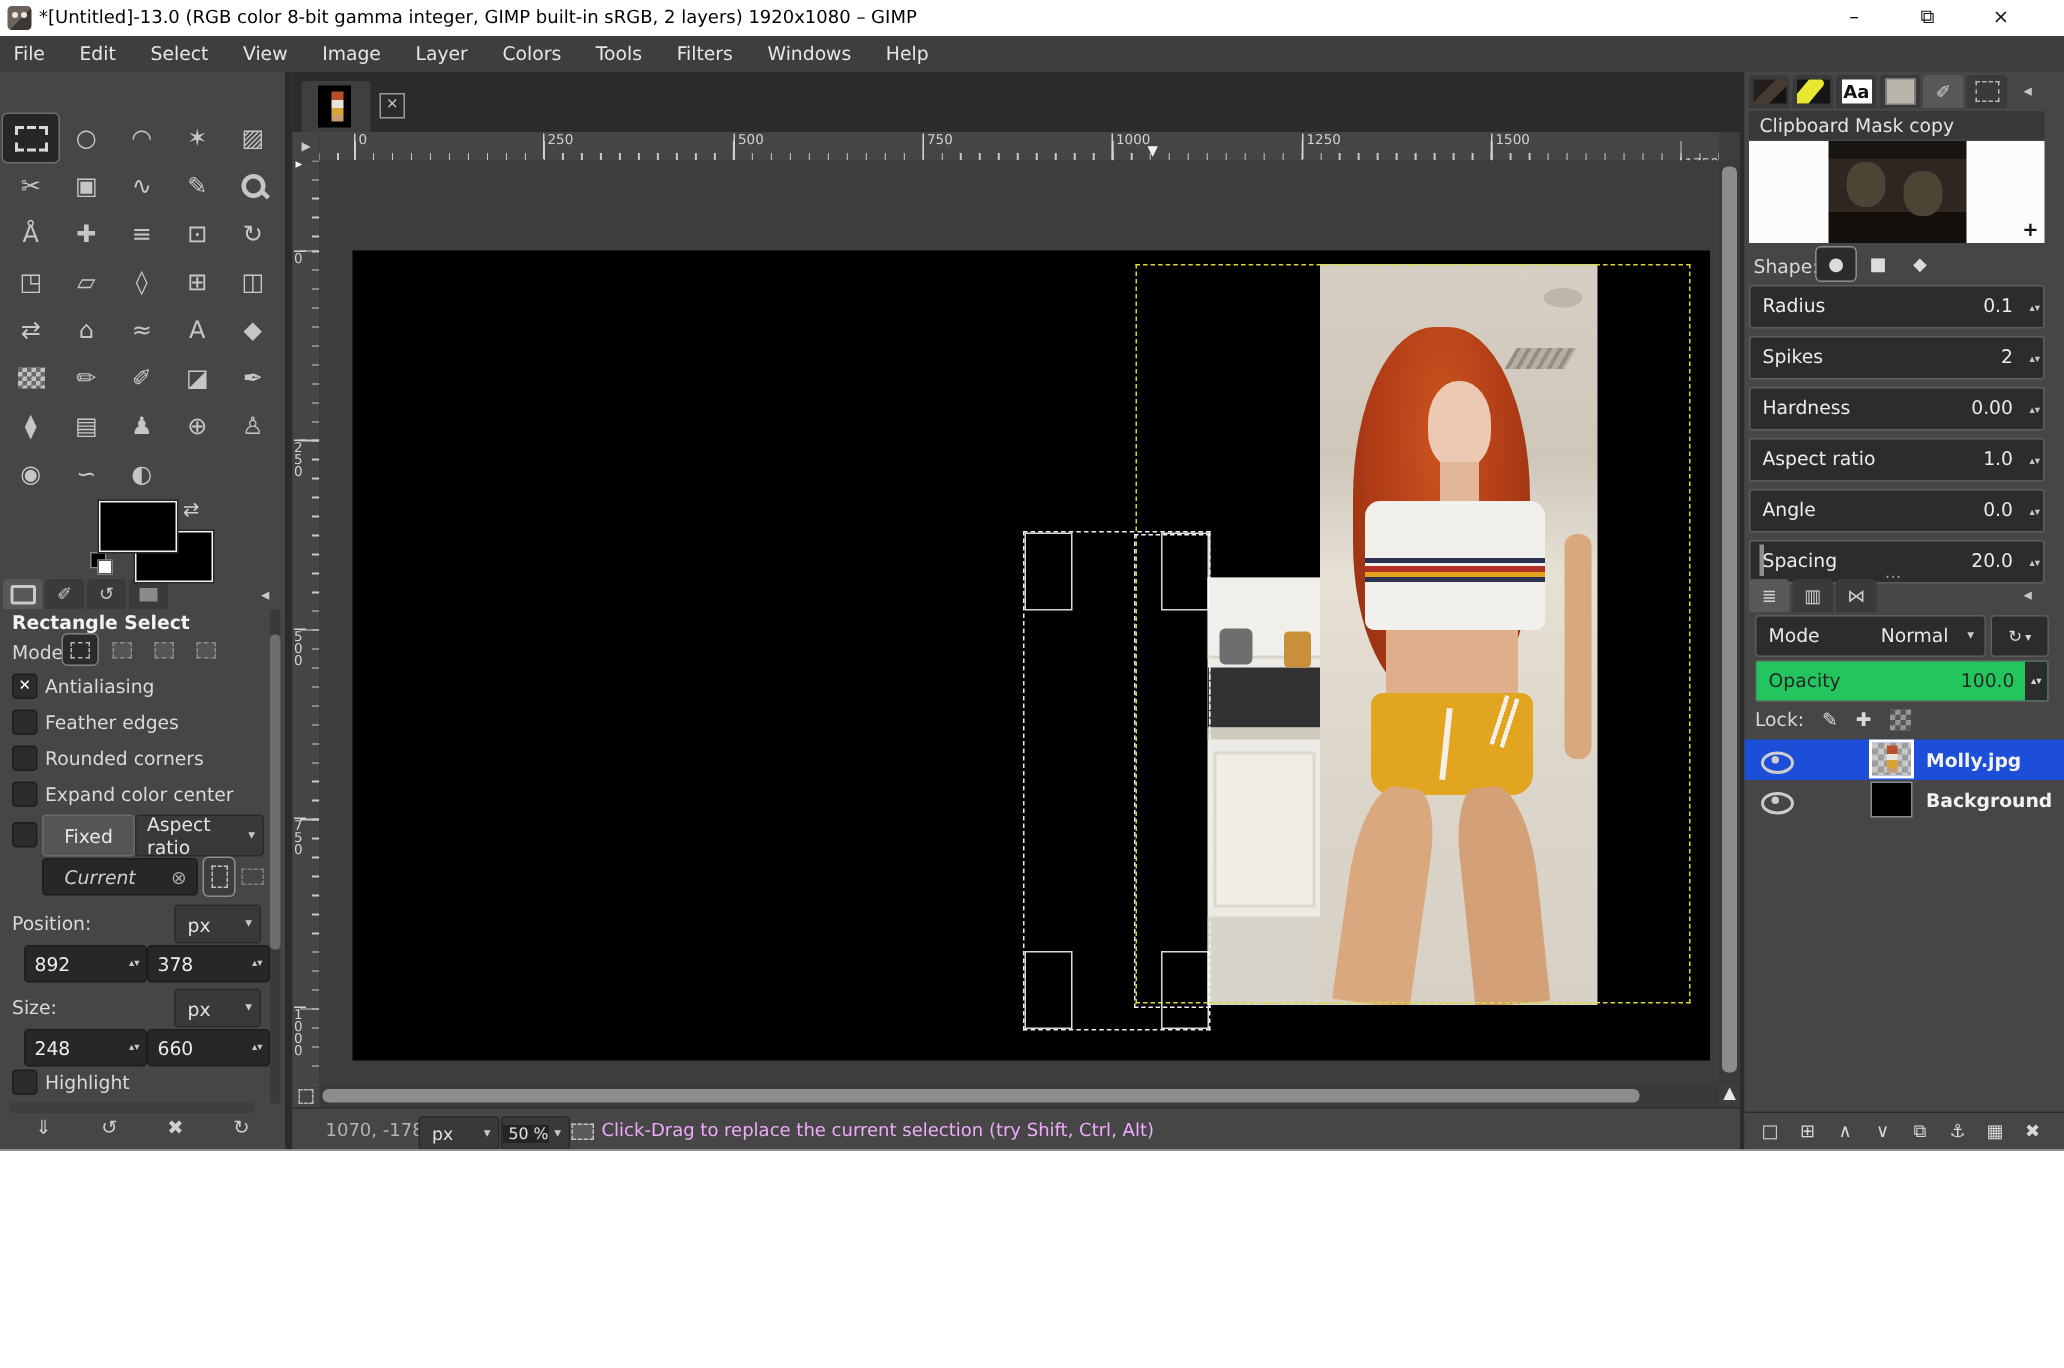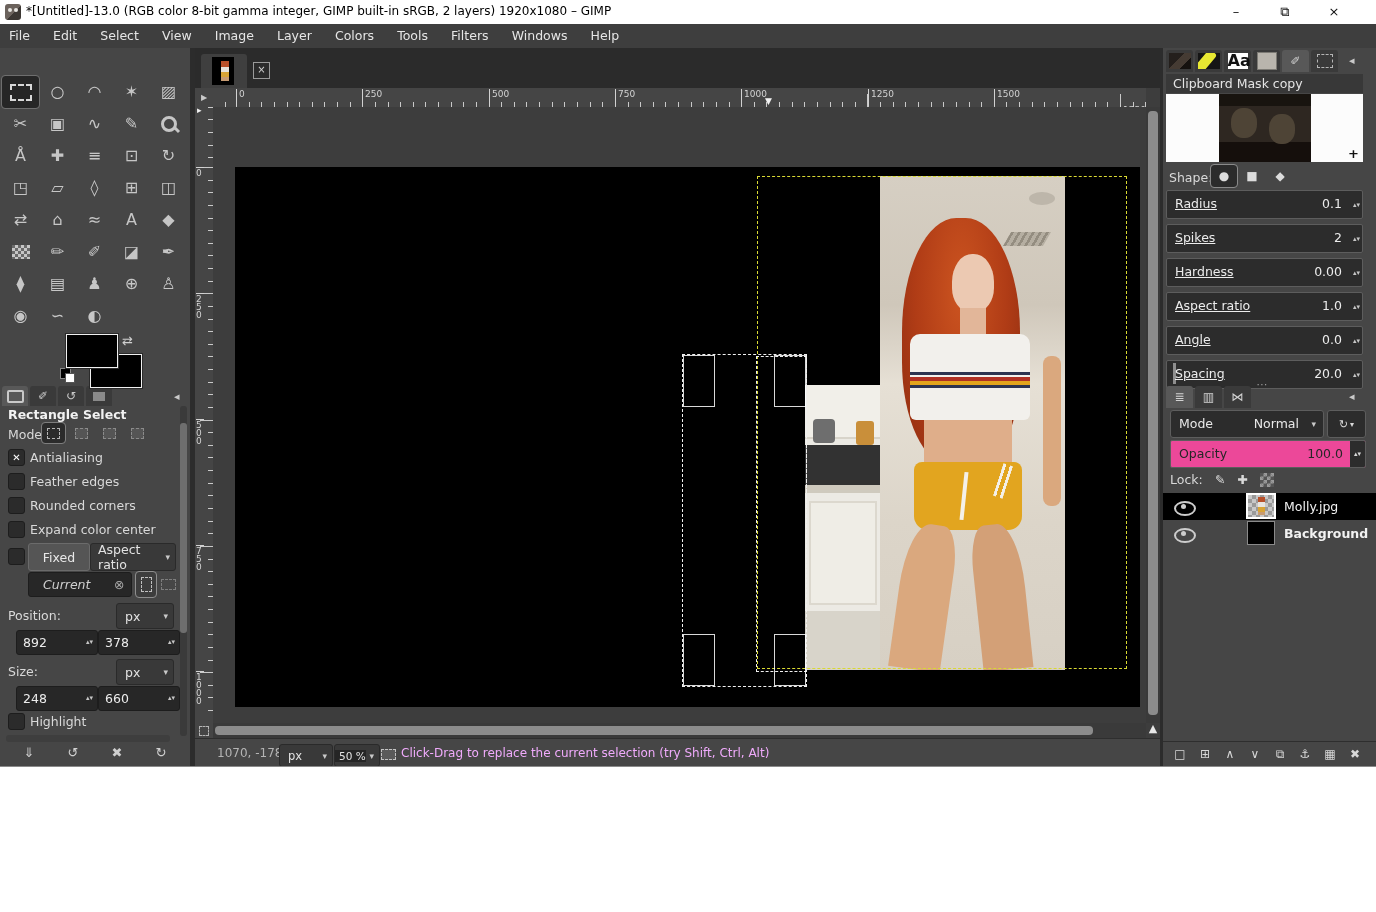--- a/index.html
+++ b/index.html
@@ -121,46 +121,46 @@
   .st-msg{position:absolute;left:206px;top:7px;color:#f0abfc;white-space:nowrap;}
   .st-ico{position:absolute;left:186px;top:10px;width:13px;height:9px;border:1px dashed #c2c2c2;background:#5a5a5a;}
   
   .dockdiv-r{left:1160px;top:48px;width:3px;height:718px;background:#2c2c2c;}
   .rightdock{left:1163px;top:48px;width:213px;height:718px;background:#464646;}
   .rtab{width:27px;height:22px;display:flex;align-items:center;justify-content:center;background:#3a3a3a;border-radius:3px 3px 0 0;color:#d2d2d2;font-size:12px;}
   .rtab.active{background:#585858;}
   .ico-clipthumb{width:22px;height:16px;background:linear-gradient(135deg,#241f1c 0 40%,#453b33 40% 70%,#16120f 70%);}
   .ico-yellowpen{width:22px;height:16px;background:#151515;position:relative;overflow:hidden;}
   .ico-yellowpen:after{content:"";position:absolute;left:2px;top:-4px;width:10px;height:26px;background:#e8e832;transform:rotate(40deg);border-radius:3px;}
-  .ico-fonts{width:20px;height:16px;background:#fff;color:#111;font-size:16px;font-weight:bold;text-align:center;line-height:16px;}
+  .ico-fonts{width:20px;height:16px;background:#fff;color:#111;font-size:12px;font-weight:bold;text-align:center;line-height:16px;}
   .ico-doc{width:18px;height:16px;background:#b9b5ad;border:1px solid #7c7a74;}
   .ico-dash{width:14px;height:12px;border:1px dashed #b5b5b5;}
   .rheader{position:absolute;left:3px;top:26px;width:197px;height:19px;background:#383838;color:#e4e4e4;font-size:12.5px;line-height:19px;padding-left:7px;box-sizing:border-box;}
   .bpreview{position:absolute;left:3px;top:46px;width:197px;height:68px;background:#fcfcfc;}
   .bthumb{position:absolute;left:53px;top:0;width:92px;height:68px;background:linear-gradient(180deg,#18140f 0 18%,#2e2721 18% 70%,#150f0c 70%);}
   .bthumb:before,.bthumb:after{content:"";position:absolute;top:14px;width:26px;height:30px;background:#4e4436;border-radius:45%;}
   .bthumb:before{left:12px;} .bthumb:after{left:50px;top:20px;}
   .bplus{position:absolute;right:4px;bottom:1px;color:#111;font-size:13px;font-weight:bold;}
   .shapebtn{position:absolute;width:26px;height:22px;display:flex;align-items:center;justify-content:center;color:#dcdcdc;font-size:12px;border-radius:3px;}
   .shapebtn.active{background:#2b2b2b;outline:1px solid #8a8a8a;}
   .sliders{position:absolute;left:3px;top:142px;width:197px;}
   .srow{position:relative;height:27px;margin-bottom:5px;background:#2c2c2c;border:1px solid #5d5d5d;border-radius:2px;color:#ececec;font-size:12.5px;}
-  .srow .sl{position:absolute;left:8px;top:5px;text-decoration:underline;} .srow .sv{position:absolute;right:20px;top:5px;}
+  .srow .sl{position:absolute;left:8px;top:5px;} .srow .sv{position:absolute;right:20px;top:5px;}
   .srow .spn{position:absolute;right:2px;top:0;height:100%;display:flex;flex-direction:column;justify-content:center;color:#c6c6c6;font-size:7px;line-height:8px;}
   .srow .handle{position:absolute;left:6px;top:2px;width:3px;height:21px;background:#8e8e8e;}
   .rdots{position:absolute;left:0;top:330px;width:200px;text-align:center;color:#9c9c9c;font-size:11px;letter-spacing:2px;}
   .ltabs{position:absolute;left:3px;top:338px;display:flex;gap:2px;}
   .moderow{position:absolute;left:7px;top:362px;width:152px;height:26px;background:#2c2c2c;border:1px solid #5d5d5d;border-radius:3px;color:#e8e8e8;font-size:12.5px;}
   .modebtn2{position:absolute;left:164px;top:362px;width:37px;height:26px;background:#2c2c2c;border:1px solid #5d5d5d;border-radius:3px;color:#d8d8d8;font-size:11px;display:flex;align-items:center;justify-content:center;gap:2px;}
-  .opacityrow{position:absolute;left:7px;top:392px;width:194px;height:26px;background:#ec4899;border:1px solid #5d5d5d;border-radius:2px;color:#262626;font-size:12.5px;overflow:hidden;}
+  .opacityrow{position:absolute;left:7px;top:392px;width:194px;height:26px;background:#22c55e;border:1px solid #5d5d5d;border-radius:2px;color:#262626;font-size:12.5px;overflow:hidden;}
   .opacityrow .spn2{position:absolute;right:0;top:0;width:15px;height:100%;background:#2c2c2c;display:flex;flex-direction:column;justify-content:center;align-items:center;color:#d8d8d8;font-size:7px;line-height:8px;}
   .lockrow{position:absolute;left:7px;top:424px;color:#d9d9d9;font-size:12.5px;display:flex;align-items:center;gap:12px;}
   .checker13{width:14px;height:14px;background-image:linear-gradient(45deg,#9a9a9a 25%,transparent 25%,transparent 75%,#9a9a9a 75%),linear-gradient(45deg,#9a9a9a 25%,transparent 25%,transparent 75%,#9a9a9a 75%);background-size:7px 7px;background-position:0 0,3.5px 3.5px;background-color:#555;}
   .layerrow{position:absolute;left:0;width:213px;height:27px;color:#f2f2f2;font-size:12.5px;}
-  .layerrow.selected{background:#000000;}
+  .layerrow.selected{background:#1d4ed8;font-weight:bold;}
   .eye{position:absolute;left:11px;top:8px;width:18px;height:11px;border:2px solid #cdcdcd;border-radius:50%;}
   .eye:after{content:"";position:absolute;left:5px;top:1px;width:5px;height:5px;background:#cdcdcd;border-radius:50%;}
   .lthumb1{position:absolute;left:85px;top:2px;width:26px;height:22px;outline:2px solid #fff;
     background-image:linear-gradient(45deg,#9a9a9a 25%,transparent 25%,transparent 75%,#9a9a9a 75%),linear-gradient(45deg,#9a9a9a 25%,transparent 25%,transparent 75%,#9a9a9a 75%);background-size:8px 8px;background-position:0 0,4px 4px;background-color:#c8c8c8;}
   .lthumb1:after{content:"";position:absolute;left:10px;top:2px;width:7px;height:18px;background:linear-gradient(180deg,#b8502a 0 30%,#e8e4de 30% 55%,#d8a437 55% 85%,#c79b72 85%);}
   .lthumb2{position:absolute;left:85px;top:2px;width:26px;height:22px;background:#000;outline:1px solid #8a8a8a;}
   .lname{position:absolute;left:121px;top:6px;}
   .rfooter{position:absolute;left:0;top:693px;width:213px;height:25px;border-top:1px solid #2e2e2e;display:flex;align-items:center;padding-left:5px;gap:1px;box-sizing:border-box;}
   .rfbtn{width:24px;height:22px;text-align:center;line-height:22px;color:#d8d8d8;font-size:12px;}
 </style>

